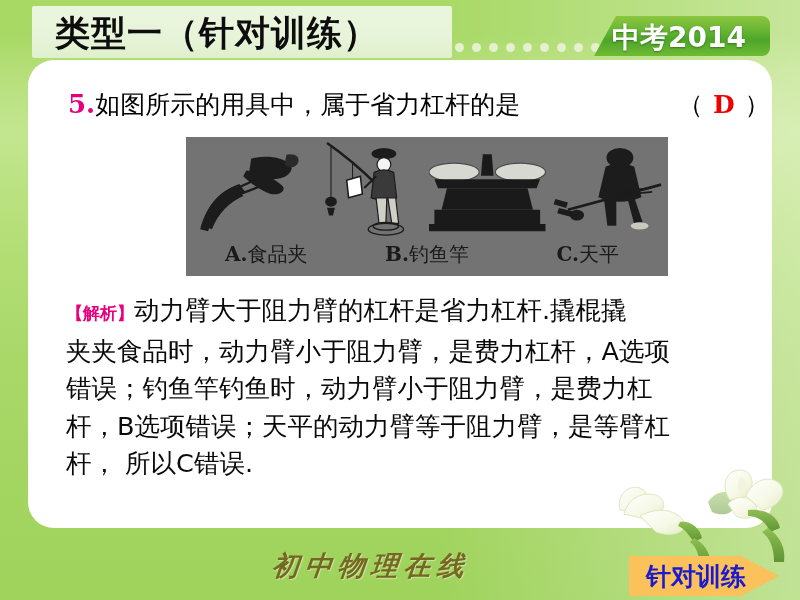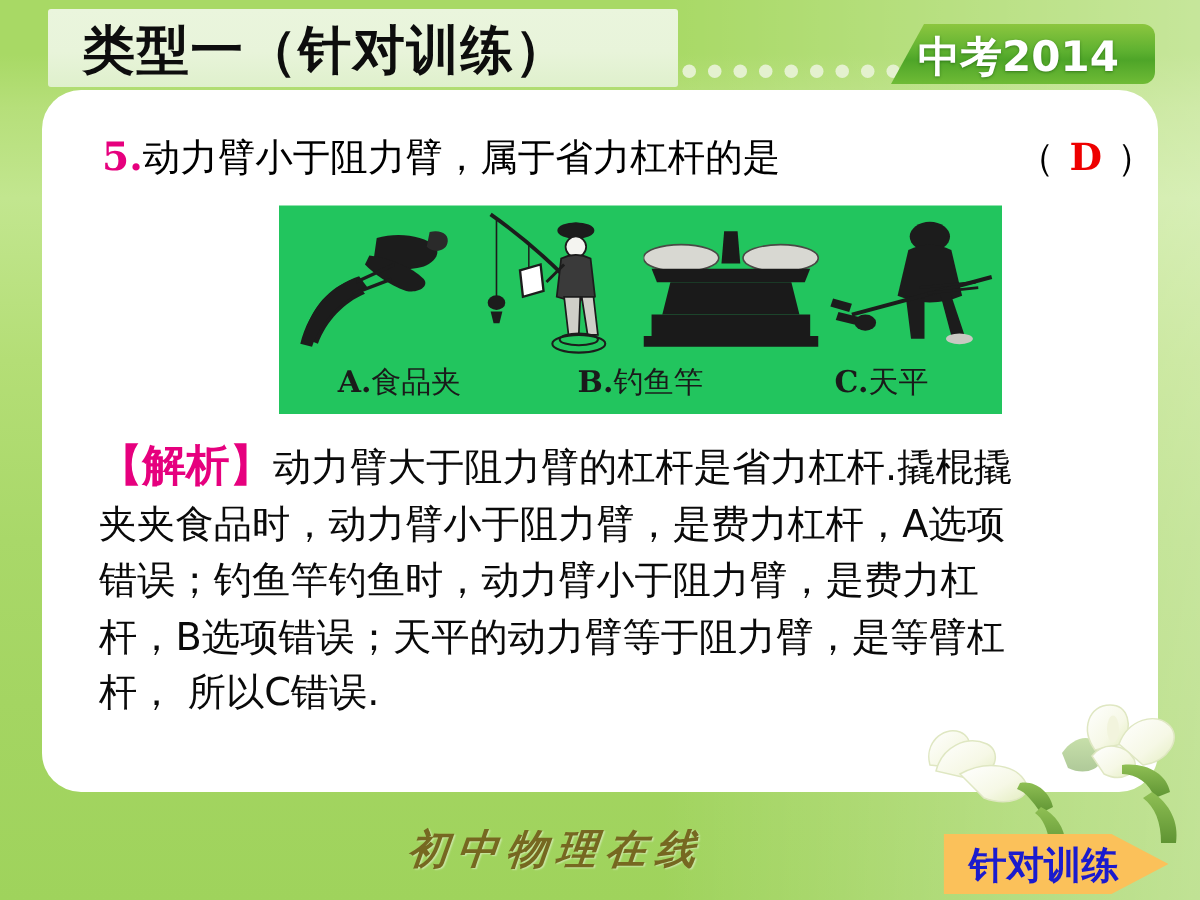--- a/index.html
+++ b/index.html
@@ -80,21 +80,21 @@
   }
   #q-answer-left, #q-answer-right { color:#000; }
   #q-answer {
     font-family:"DejaVu Serif","Liberation Serif",serif;
     font-weight:bold; color:#ee0000; padding:0 10px;
   }
 
   
   #figure {
     position:absolute; left:158px; top:77px; width:482px; height:139px;
-    background:#22c55e;
+    background:#737373;
   }
   #figure-row {
     position:absolute; left:0; top:0; width:482px; height:104px;
     display:flex;
   }
   .fig-cell { position:relative; flex:1 1 0; height:104px; }
   .fig-art  { position:absolute; inset:4px 2px 2px 2px; }
   #figure-labels {
     position:absolute; left:0; top:104px; width:482px; height:35px;
     display:flex;
@@ -113,21 +113,21 @@
   
   #explain {
     position:absolute; left:38px; top:232px; width:700px;
   }
   .ex-line {
     font-size:25.5px; line-height:37.5px; color:#0a0a0a;
     white-space:pre; letter-spacing:0px;
   }
   #ex-tag {
     font-weight:bold; color:#e6007e;
-    font-size:29px;
+    font-size:17px;
   }
 
   
   #flowers { position:absolute; left:612px; top:466px; width:188px; height:96px; pointer-events:none; }
   #flowers svg { width:100%; height:100%; display:block; }
 
   
   #watermark {
     position:absolute; left:272px; top:548px;
     font-family:"DejaVu Serif","Liberation Serif",serif;
@@ -175,21 +175,21 @@
       <span class="dot"></span>
     </div>
 
     <div id="ribbon"></div>
     <div id="ribbon-text">中考2014</div>
   </div>
 
   <div id="panel">
 
     <div id="question-line">
-      <span id="q-num">5.</span><span id="q-text">动力臂小于阻力臂，属于省力杠杆的是</span>
+      <span id="q-num">5.</span><span id="q-text">如图所示的用具中，属于省力杠杆的是</span>
       <span id="q-answer-wrap"><span id="q-answer-left">（</span><span id="q-answer">D</span><span id="q-answer-right">）</span></span>
     </div>
 
     <div id="figure">
       <div id="figure-row">
 
         <div class="fig-cell">
           <div class="fig-art">
             <svg viewBox="0 0 110 100" preserveAspectRatio="xMidYMid meet">
               <g fill="#1c1c1c">

